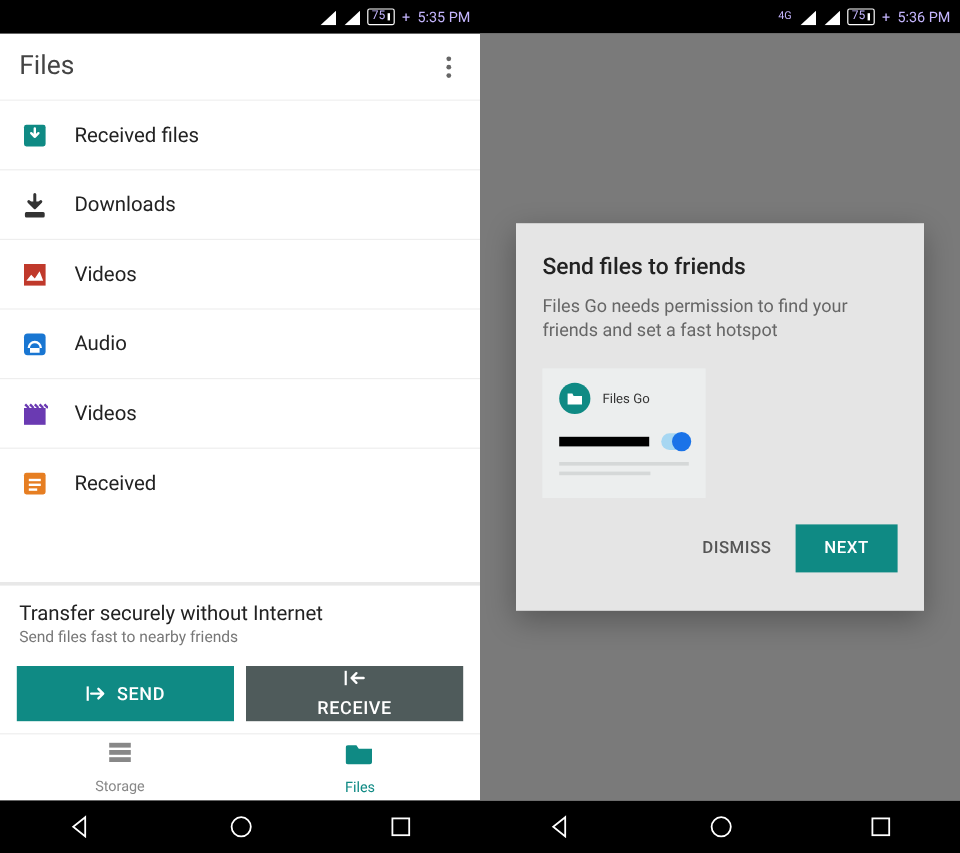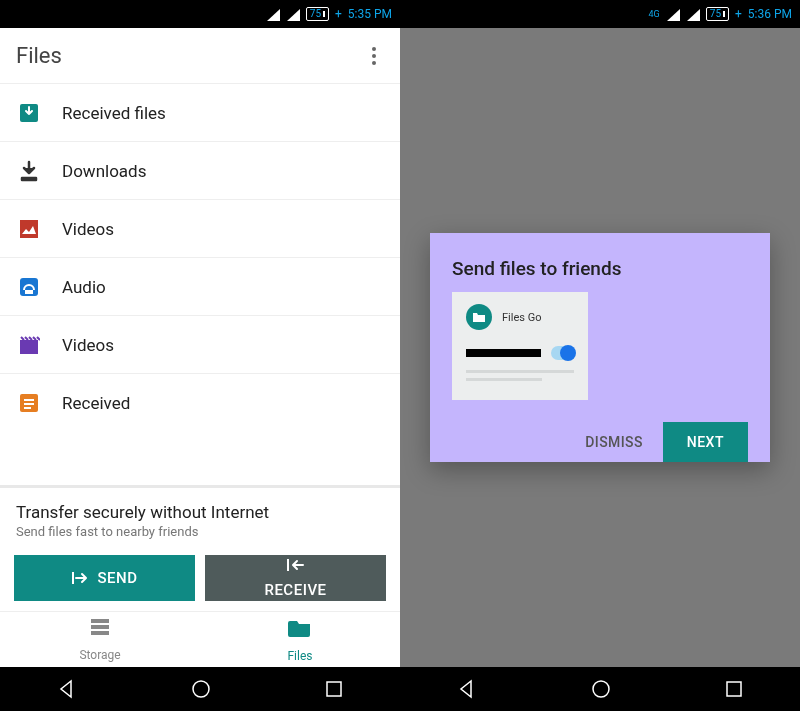--- a/index.html
+++ b/index.html
@@ -1,19 +1,19 @@
 <!DOCTYPE html>
 <html><head>
 <meta charset="utf-8">
 <style>
   * { box-sizing: border-box; margin: 0; padding: 0; font-family: Roboto, Arial, sans-serif; }
   body { width: 800px; height: 711px; display: flex; background: #fff; }
   .phone { width: 400px; height: 711px; display: flex; flex-direction: column; position: relative; background:#fff;}
   
-  .statusbar { height: 28px; background: #000; color: #0ea5e9; display: flex; align-items: center; justify-content: flex-end; padding: 12px 8px; font-size: 12px; gap: 6px;}
+  .statusbar { height: 28px; background: #000; color: #c4b5fd; display: flex; align-items: center; justify-content: flex-end; padding: 12px 8px; font-size: 12px; gap: 6px;}
   .statusbar .sig { display:inline-block; }
   .sig svg { vertical-align: middle; }
   .batt { border:1px solid #fff; border-radius:2px; padding:0 3px; font-size:10px; line-height:12px; display:inline-flex; align-items:center;}
   .batt::after{ content:""; width:2px; height:6px; background:#fff; margin-left:2px;}
   .plus{font-size:12px;}
   
   .appbar { height: 56px; display:flex; align-items:center; justify-content:space-between; padding:0 16px; color:#555; border-bottom:1px solid #eee;}
   .appbar .title{ font-size:22px; color:#444;}
   .overflow { display:flex; flex-direction:column; gap:3px; padding:8px;}
   .overflow span{ width:4px; height:4px; background:#666; border-radius:50%;}
@@ -32,21 +32,21 @@
   .btn.recv{ background:#4f5b5b;flex-direction:column;}
   
   .tabs{ display:flex; border-top:1px solid #eee; height:56px;}
   .tab{ flex:1; display:flex; flex-direction:column; align-items:center; justify-content:center; gap:12px; font-size:12px;}
   .tab.inactive{ color:#888;}
   .tab.active{ color:#0f8a84;}
   
   .navbar{ height:44px; background:#000; display:flex; align-items:center; justify-content:space-around;}
   
   .phone.right .content{ position:absolute; top:28px; left:0; right:0; bottom:44px; background:#7a7a7a; display:flex; align-items:center; justify-content:center;}
-  .dialog{ width:340px; background:#c4b5fd; padding:24px 22px 0; box-shadow:0 8px 24px rgba(0,0,0,.3);}
+  .dialog{ width:340px; background:#e5e5e5; padding:24px 22px 32px; box-shadow:0 8px 24px rgba(0,0,0,.3);}
   .dialog h2{ font-size:19px; font-weight:500; color:#222; margin-bottom:12px;}
   .dialog p{ font-size:15px; color:#666; line-height:1.35; margin-bottom:22px;}
   .illus{ background:#eceeee; width:136px; padding:12px 14px 14px; margin-bottom:22px;}
   .illus .approw{ display:flex; align-items:center; gap:10px; margin-bottom:16px;}
   .illus .appico{ width:26px; height:26px; border-radius:50%; background:#0f8a84; display:flex; align-items:center; justify-content:center;}
   .illus .appname{ font-size:11px; color:#333;}
   .illus .permrow{ display:flex; align-items:center; gap:10px;}
   .illus .permbar{ width:90px; height:8px; background:#000;}
   .illus .toggle{ width:28px; height:14px; background:#a7d7f2; border-radius:8px; position:relative;}
   .illus .toggle::after{ content:""; position:absolute; right:-2px; top:-1px; width:16px; height:16px; background:#1a73e8; border-radius:50%;}
@@ -201,20 +201,21 @@
           <path d="M1 12 L14 12 L14 0 Z" fill="#fff"></path>
         </svg></span>
     <span class="batt">75</span>
     <span class="plus">+</span>
     <span>5:36 PM</span>
   </div>
 
   <div class="content">
     <div class="dialog">
       <h2>Send files to friends</h2>
+      <p>Files Go needs permission to find your friends and set a fast hotspot</p>
       <div class="illus">
         <div class="approw">
           <span class="appico">
               <svg width="14" height="12">
                 <path d="M1 2 h4 l1 2 h7 v7 h-12 z" fill="#fff"></path>
               </svg>
             </span>
           <span class="appname">Files Go</span>
         </div>
         <div class="permrow">

